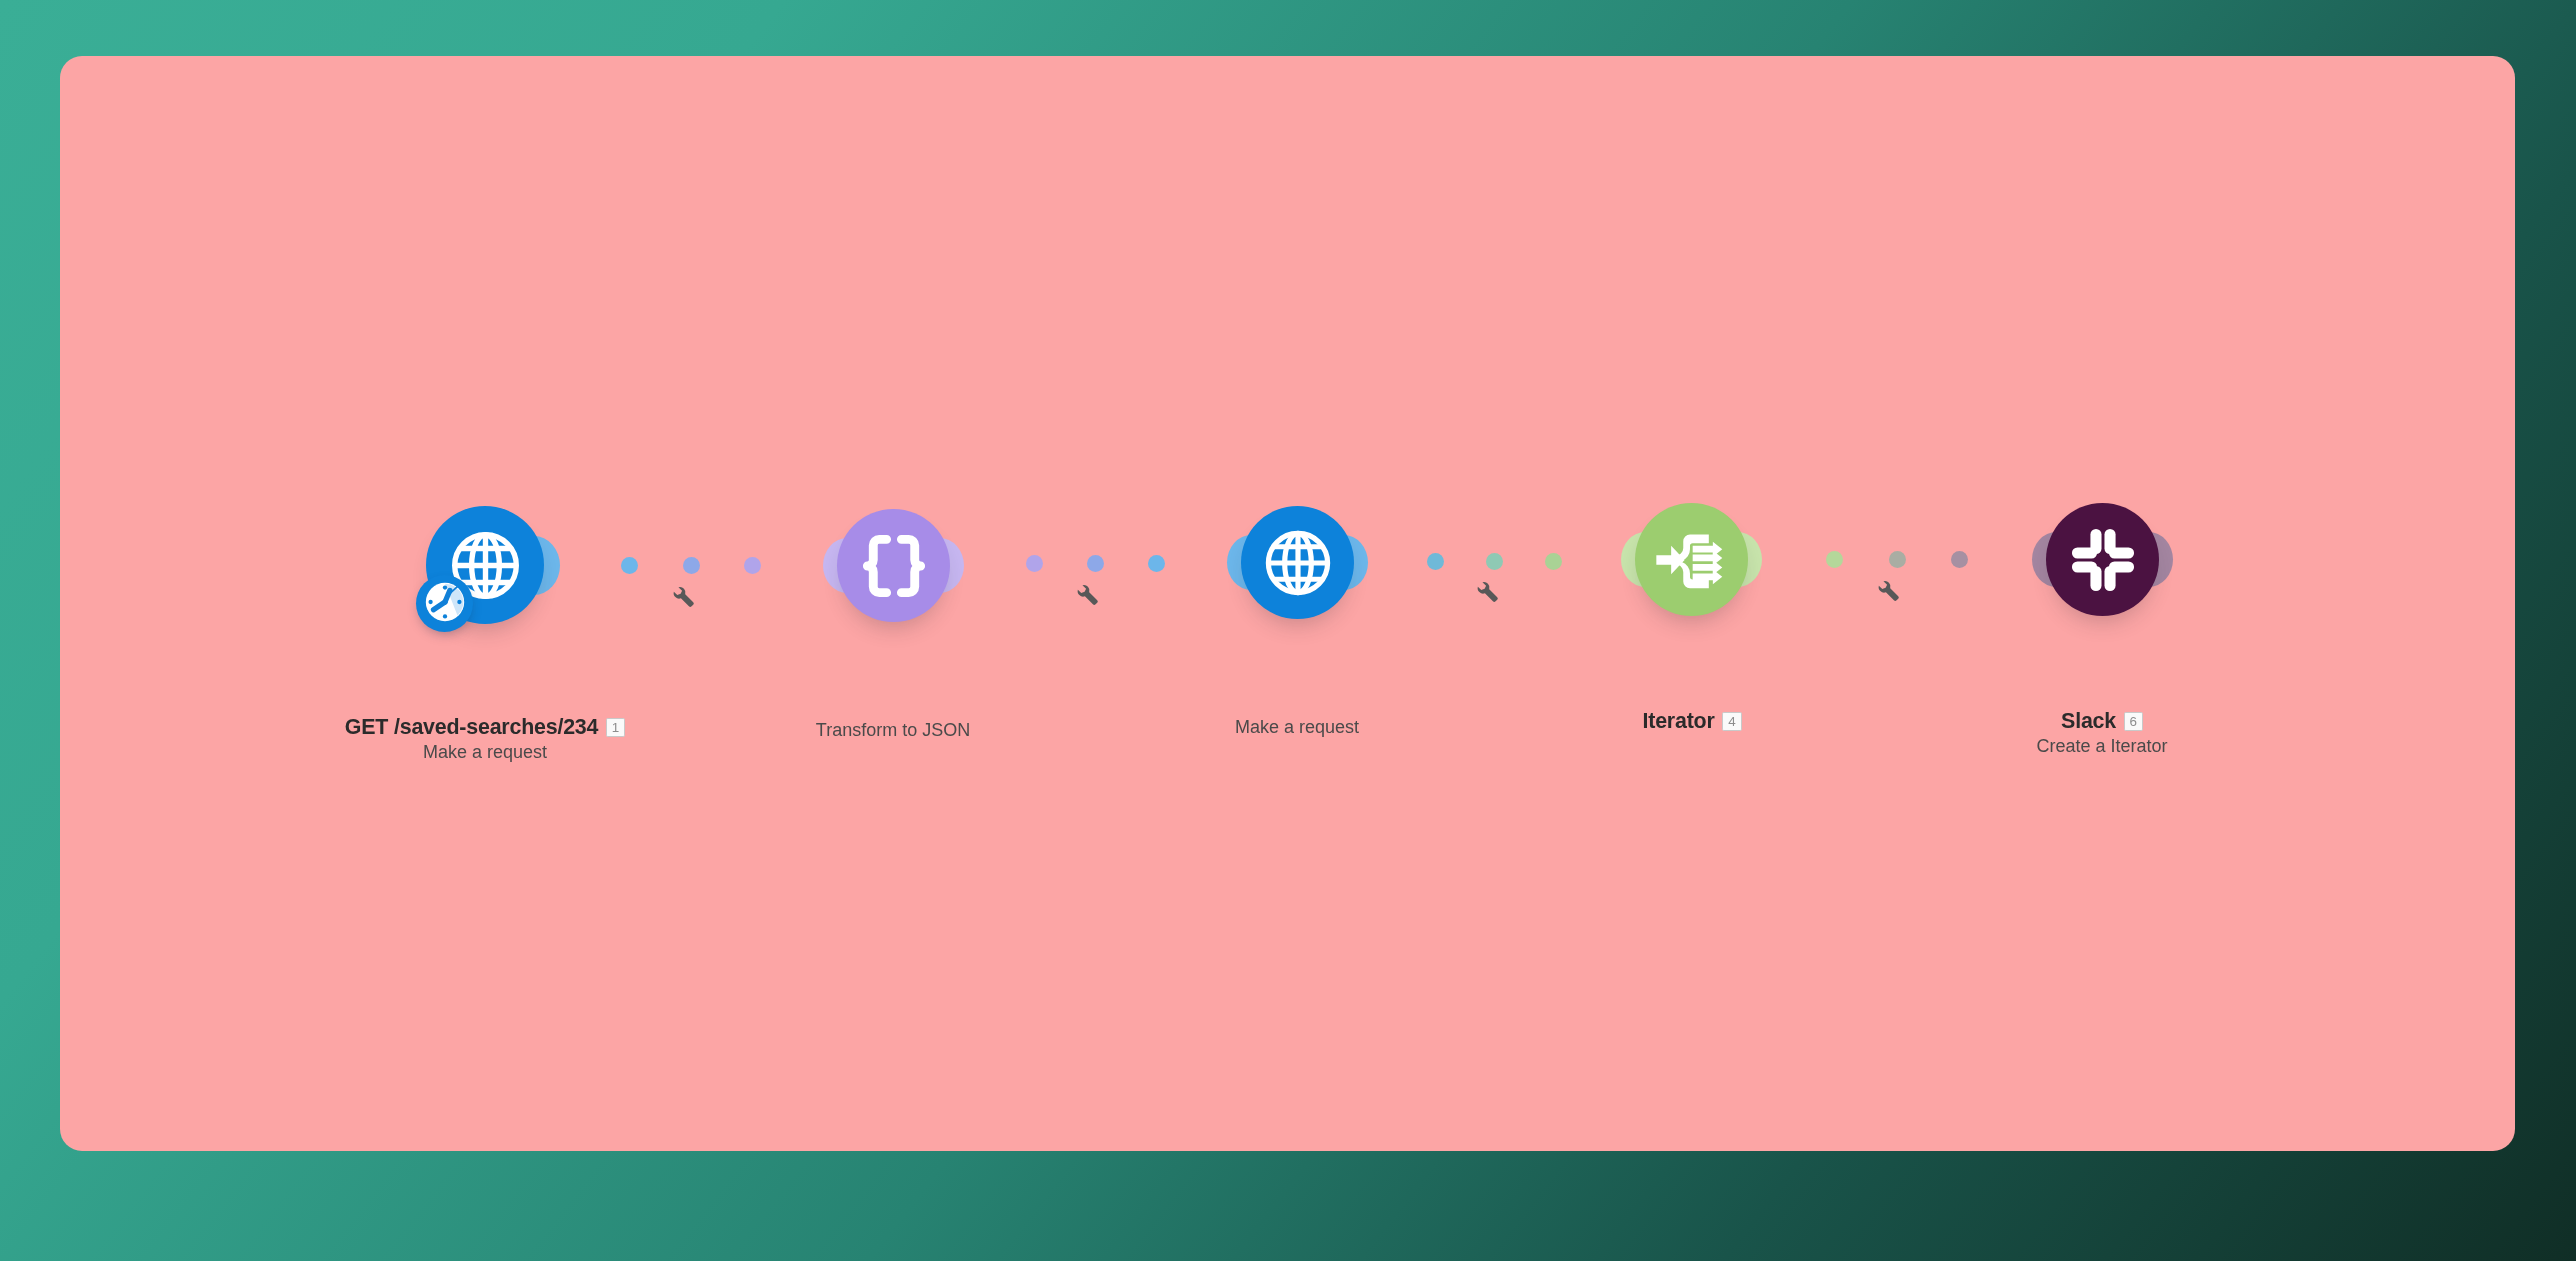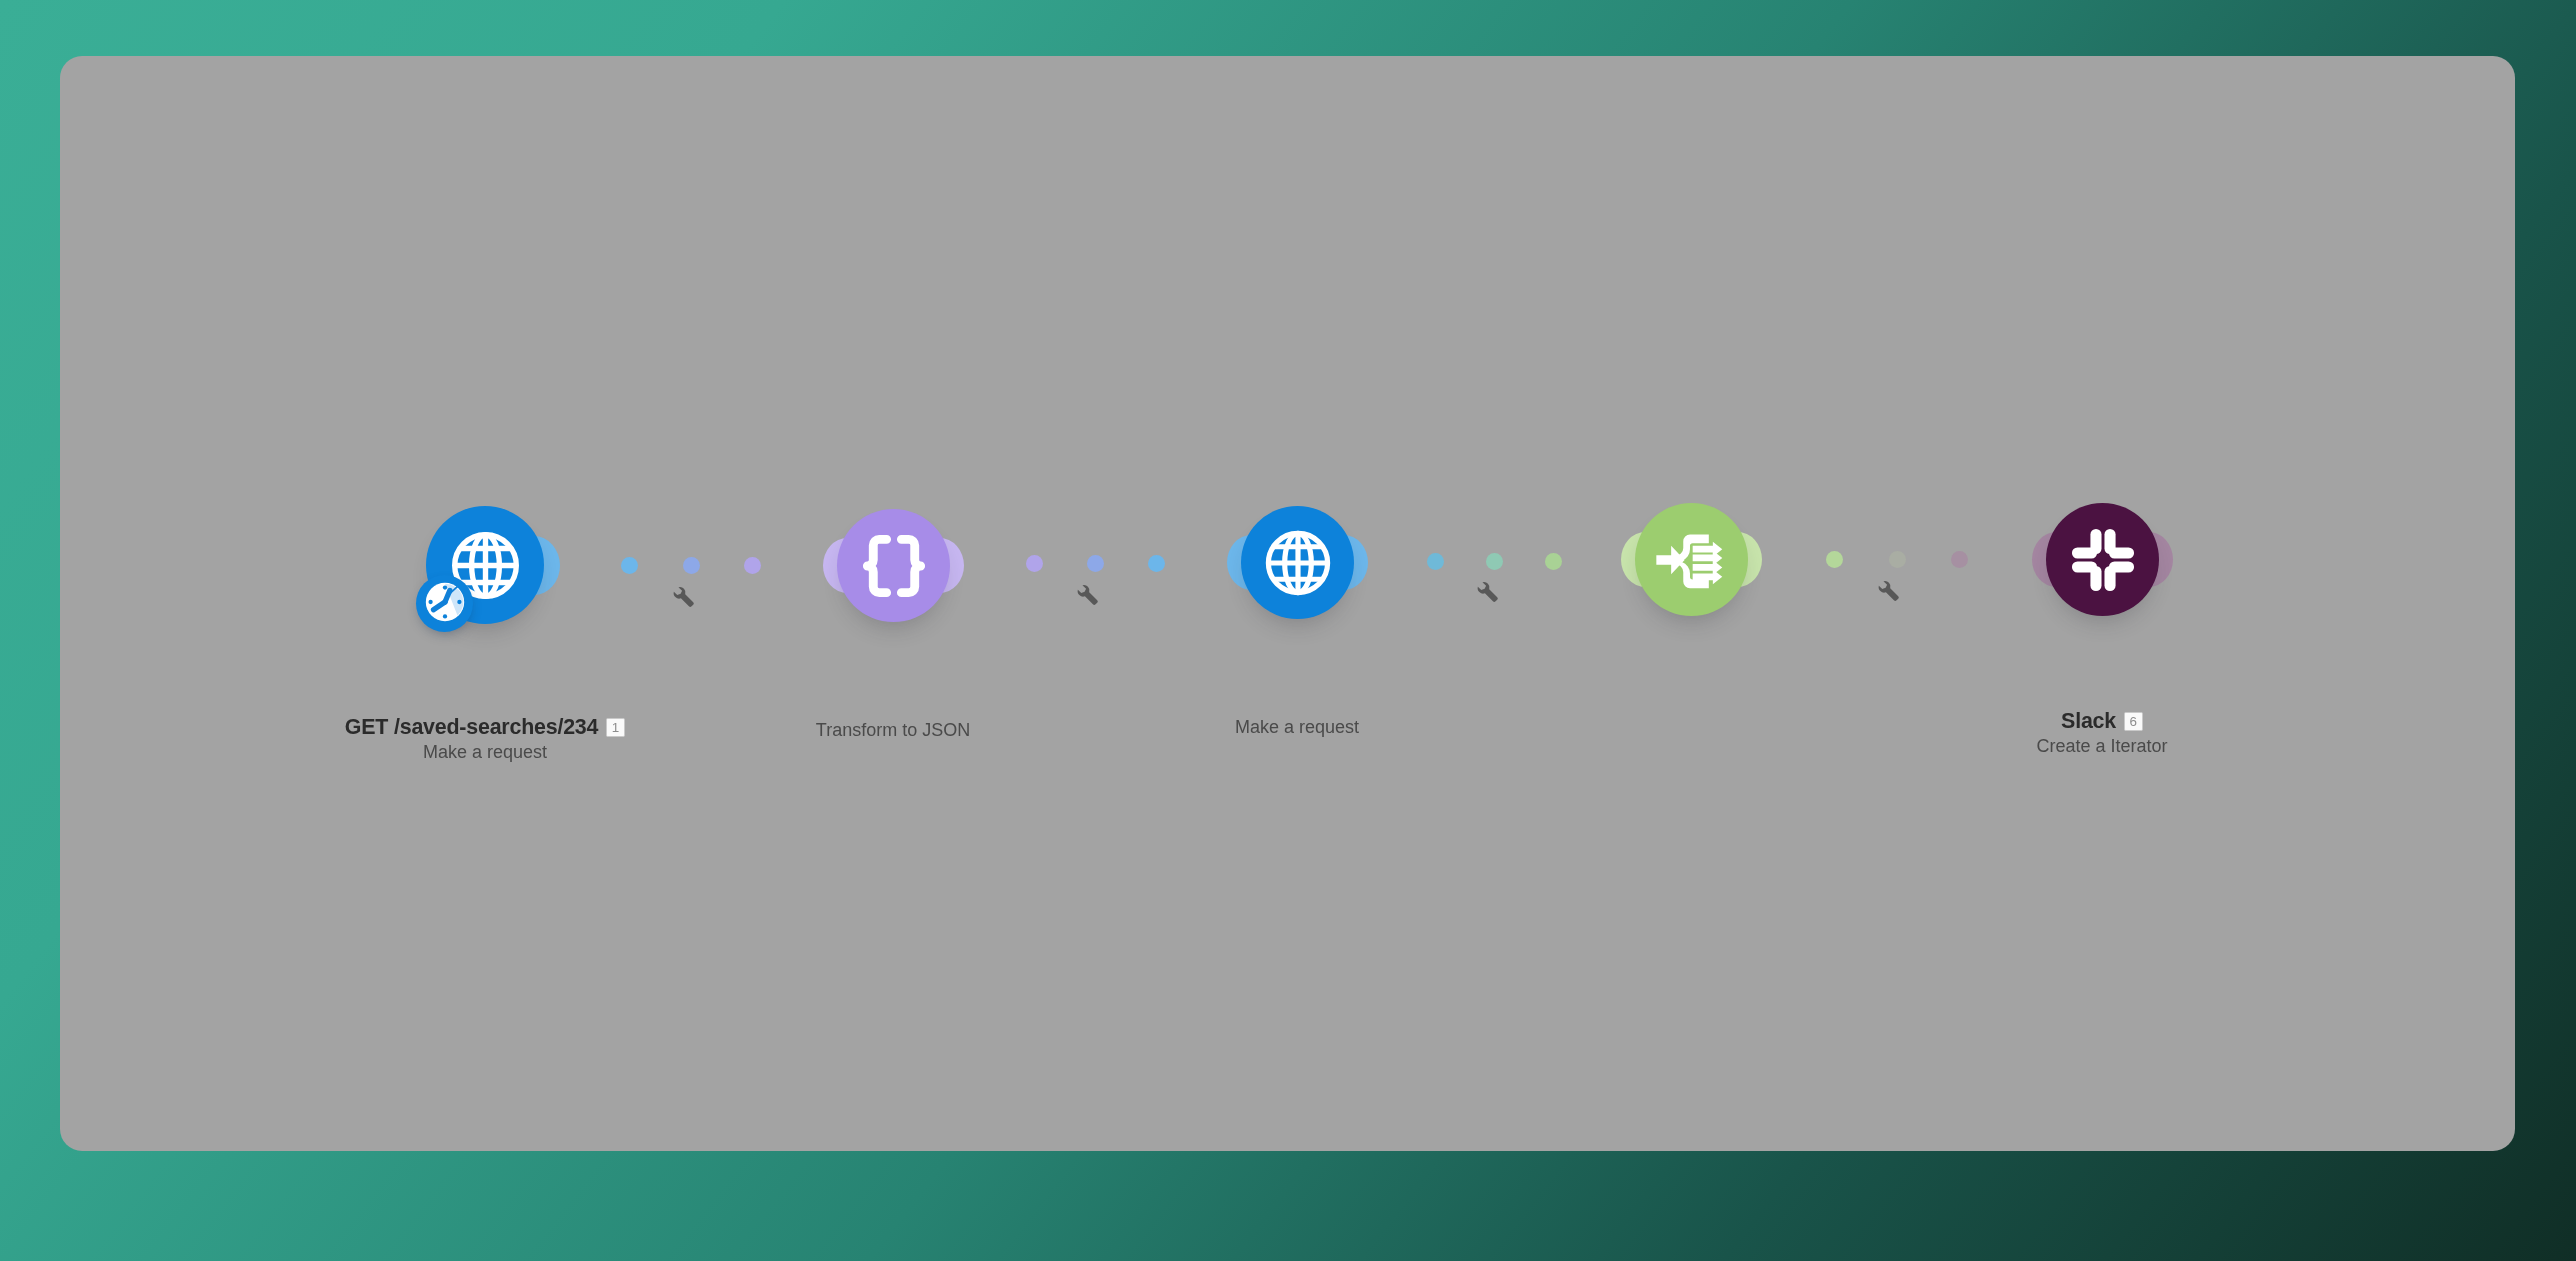--- a/index.html
+++ b/index.html
@@ -13,21 +13,21 @@
     background: linear-gradient(128deg, #3aae96 0%, #36a891 22%, #278372 52%, #19544a 76%, #102e26 100%);
   }
 
   
   #scenario-panel {
     position: absolute;
     left: 60px;
     top: 56px;
     width: 2455px;
     height: 1095px;
-    background: #a3a3a3;
+    background: #fca5a5;
     border-radius: 22px;
     overflow: hidden;
   }
 
   
   #flow {
     position: absolute;
     left: 0;
     top: 0;
     width: 100%;
@@ -205,20 +205,26 @@
     <g fill="#ffffff">
       <path d="M2 43 h22 l0 -14 l20 21 l-20 21 l0 -14 h-22 z"></path>
       <path d="M30 44 a12 12 0 0 0 12 -12 V22 a10 10 0 0 1 10 -10 h28 v13 H56 a4 4 0 0 0 -4 4 v5 a18 18 0 0 1 -12 17 v2 a18 18 0 0 1 12 17 v5 a4 4 0 0 0 4 4 h24 v13 H52 a10 10 0 0 1 -10 -10 V68 a12 12 0 0 0 -12 -12 z"></path>
       <path d="M56 29 h30 l0 -6 l14 11 l-14 11 l0 -6 h-30 z"></path>
       <path d="M56 42 h30 l0 -6 l14 11 l-14 11 l0 -6 h-30 z"></path>
       <path d="M56 56 h30 l0 -6 l14 11 l-14 11 l0 -6 h-30 z"></path>
       <path d="M56 70 h30 l0 -6 l14 11 l-14 11 l0 -6 h-30 z"></path>
     </g>
   </svg>
         </span>
+      </div>
+      <div class="node-label-wrap" style="left: 1212px; width: 840px; top: 654px;">
+        <div class="node-title-row">
+          <span class="node-title">Iterator</span>
+          <span class="node-badge">4</span>
+        </div>
       </div>
       <div class="lobe" style="width: 49px; height: 55px; left: 1972px; top: 476px; background: rgb(163, 133, 160);"></div>
       <div class="lobe" style="width: 49px; height: 55px; left: 2064px; top: 476px; background: rgb(163, 133, 160);"></div>
       <div class="node-circle" style="width: 113px; height: 113px; left: 1986px; top: 447px; background: rgb(75, 18, 65); z-index: 2;">
         <span>
           <svg width="74" height="74" viewBox="0 0 100 100" aria-hidden="true">
     <g fill="#ffffff">
       <rect x="33" y="8" width="15" height="34" rx="7.5"></rect>
       <rect x="52" y="8" width="15" height="34" rx="7.5"></rect>
       <rect x="33" y="58" width="15" height="34" rx="7.5"></rect>

